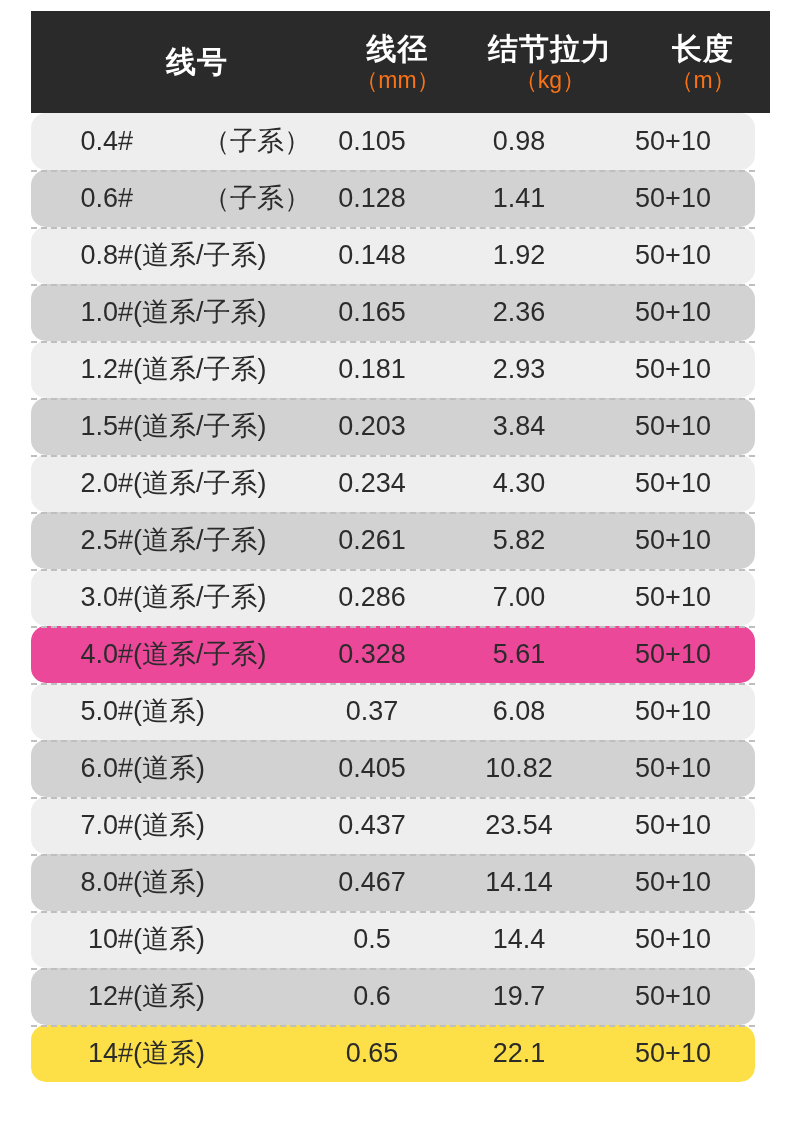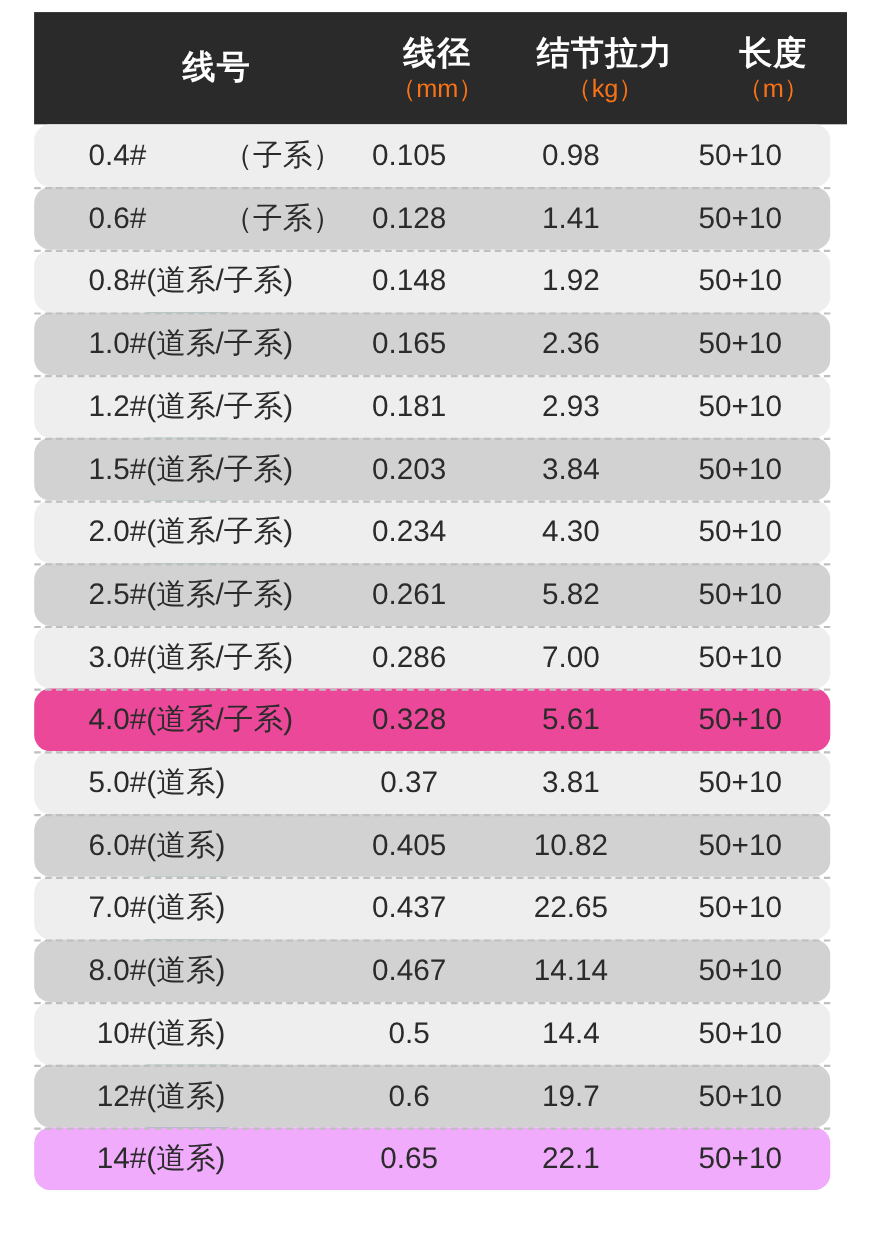--- a/index.html
+++ b/index.html
@@ -229,35 +229,35 @@
           <div class="cell c-size">4.0#</div>
           <div class="cell c-type">(道系/子系)</div>
           <div class="cell c-dia">0.328</div>
           <div class="cell c-str">5.61</div>
           <div class="cell c-len">50+10</div>
         </div>
         <div class="row odd" style="background: rgb(238, 238, 238);">
           <div class="cell c-size">5.0#</div>
           <div class="cell c-type">(道系)</div>
           <div class="cell c-dia">0.37</div>
-          <div class="cell c-str">3.81</div>
+          <div class="cell c-str">6.08</div>
           <div class="cell c-len">50+10</div>
         </div>
         <div class="row even" style="background: rgb(210, 210, 210);">
           <div class="cell c-size">6.0#</div>
           <div class="cell c-type">(道系)</div>
           <div class="cell c-dia">0.405</div>
           <div class="cell c-str">10.82</div>
           <div class="cell c-len">50+10</div>
         </div>
         <div class="row odd" style="background: rgb(238, 238, 238);">
           <div class="cell c-size">7.0#</div>
           <div class="cell c-type">(道系)</div>
           <div class="cell c-dia">0.437</div>
-          <div class="cell c-str">22.65</div>
+          <div class="cell c-str">23.54</div>
           <div class="cell c-len">50+10</div>
         </div>
         <div class="row even" style="background: rgb(210, 210, 210);">
           <div class="cell c-size">8.0#</div>
           <div class="cell c-type">(道系)</div>
           <div class="cell c-dia">0.467</div>
           <div class="cell c-str">14.14</div>
           <div class="cell c-len">50+10</div>
         </div>
         <div class="row odd" style="background: rgb(238, 238, 238);">
@@ -267,21 +267,21 @@
           <div class="cell c-str">14.4</div>
           <div class="cell c-len">50+10</div>
         </div>
         <div class="row even" style="background: rgb(210, 210, 210);">
           <div class="cell c-size">12#</div>
           <div class="cell c-type">(道系)</div>
           <div class="cell c-dia">0.6</div>
           <div class="cell c-str">19.7</div>
           <div class="cell c-len">50+10</div>
         </div>
-        <div class="row odd" style="background: #f0abfc;">
+        <div class="row odd" style="background: #fde047;">
           <div class="cell c-size">14#</div>
           <div class="cell c-type">(道系)</div>
           <div class="cell c-dia">0.65</div>
           <div class="cell c-str">22.1</div>
           <div class="cell c-len">50+10</div>
         </div>
       </div>
   </div>
 
 </div>

